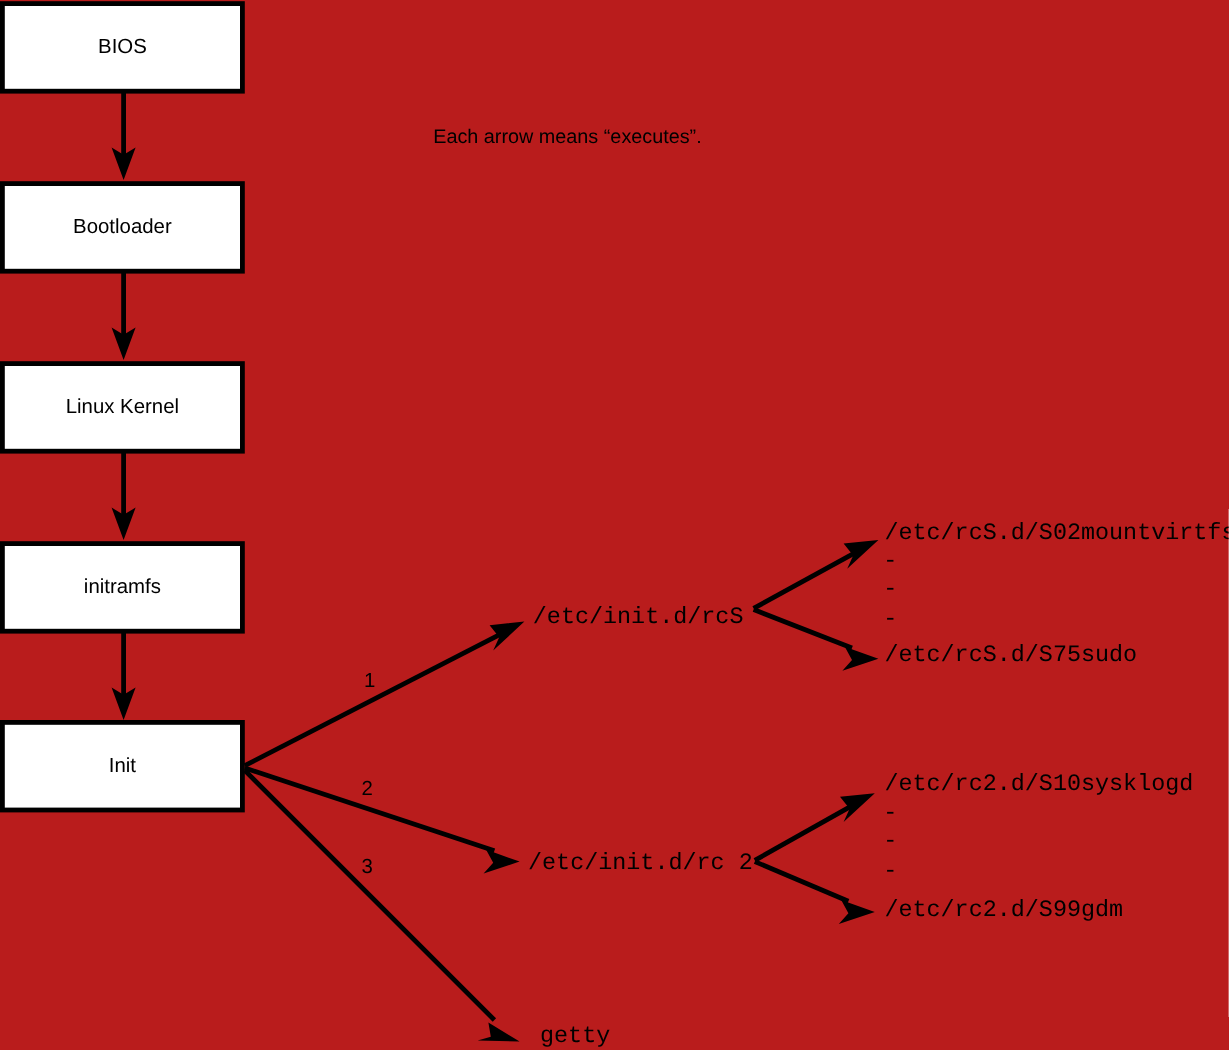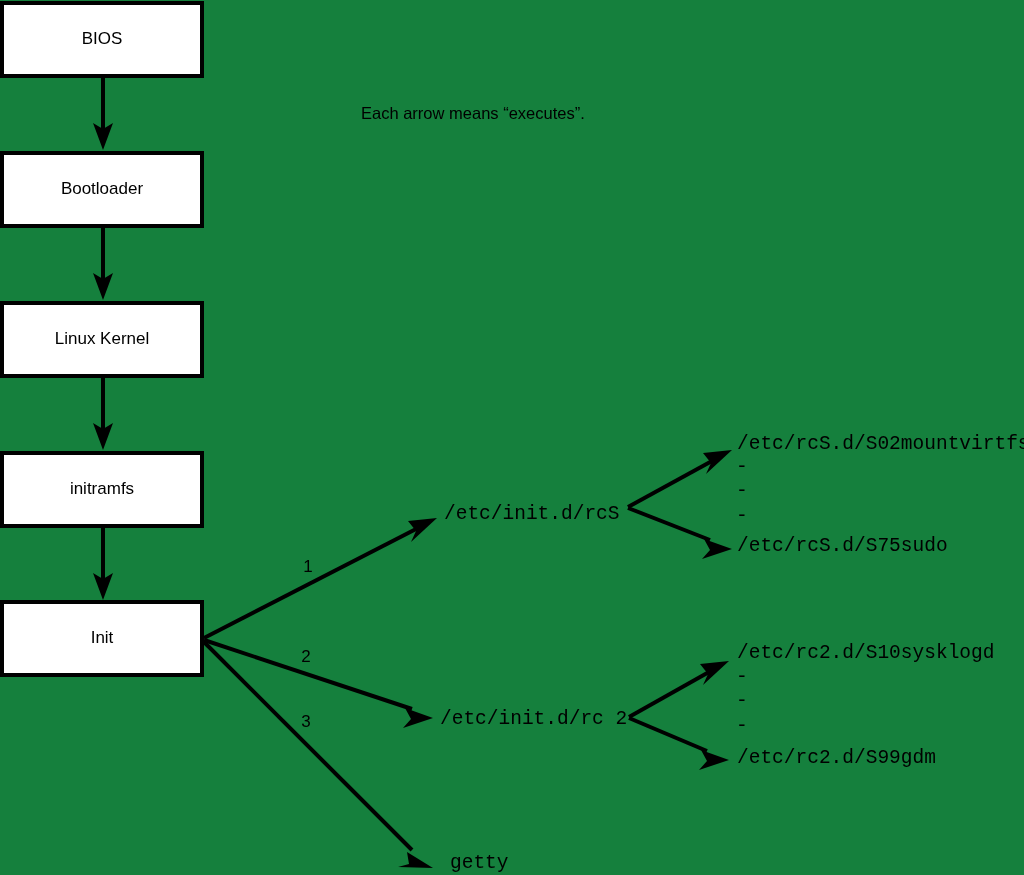--- a/index.html
+++ b/index.html
@@ -10,21 +10,21 @@
   body {
     font-family: "Liberation Sans", sans-serif;
     width: 1024px;
     height: 875px;
     overflow: hidden;
   }
   #diagram-root {
     position: relative;
     width: 1024px;
     height: 875px;
-    background: #15803d;
+    background: #b91c1c;
   }
   svg#boot-diagram {
     display: block;
     width: 1024px;
     height: 875px;
   }
   .node-box {
     fill: #ffffff;
     stroke: #000000;
     stroke-width: 4;

